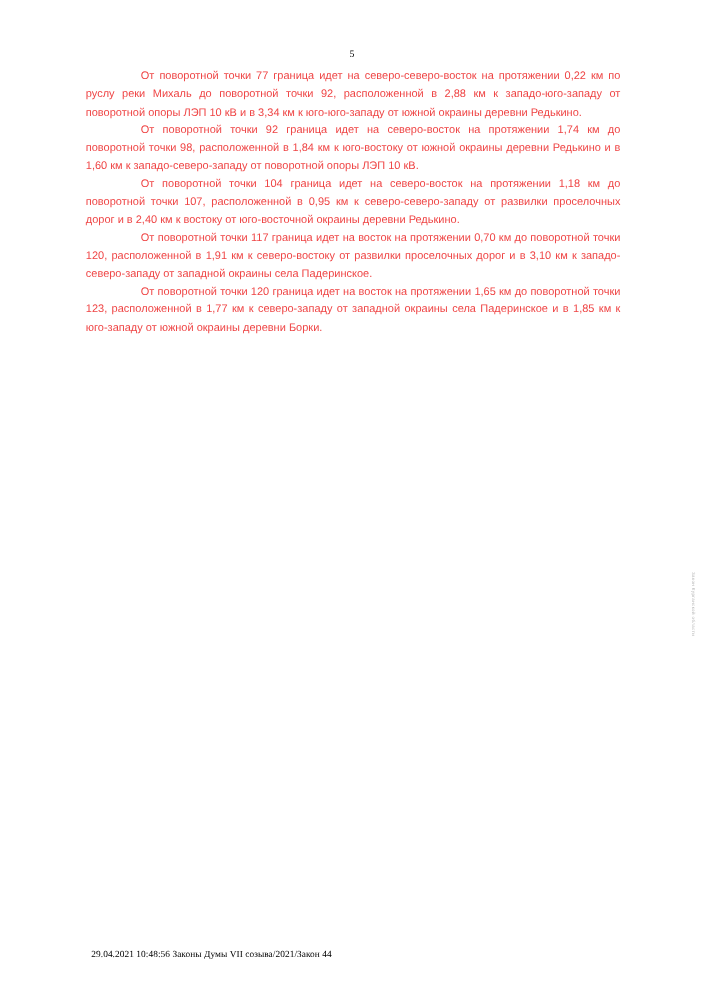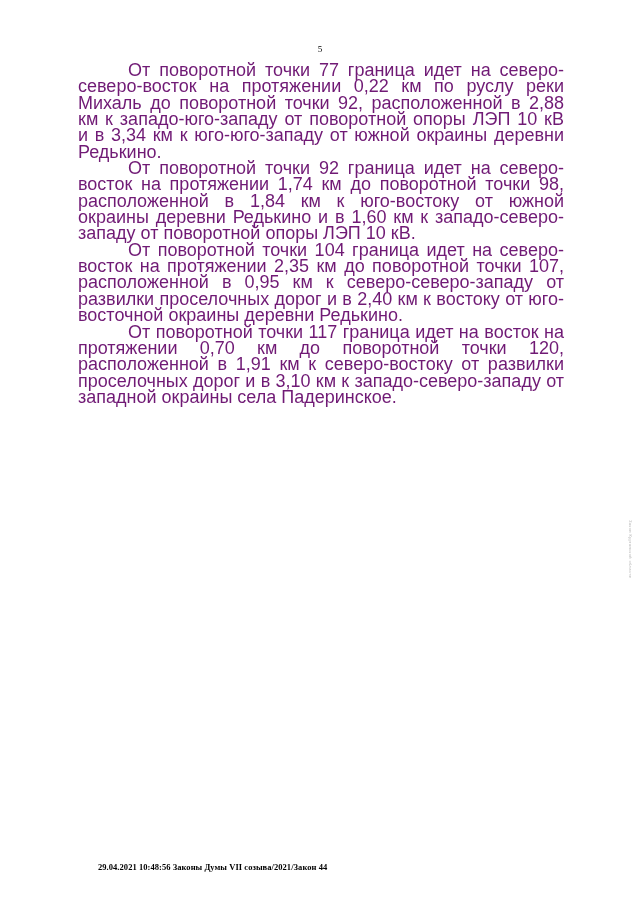--- a/index.html
+++ b/index.html
@@ -30,34 +30,33 @@
     position: absolute;
     top: 62px;
     left: 78px;
     width: 486px;
   }
   .para {
     margin: 0 0 0 0;
     text-indent: 50px;
     text-align: justify;
     font-family: "Liberation Sans", sans-serif;
-    font-size: 18px;
+    font-size: 10px;
     line-height: 16.35px;
-    color: #701a75;
+    color: #ef4444;
     hyphens: none;
   }
   .footer {
     position: absolute;
-    left: 98px;
+    left: 83px;
     top: 862px;
     font-family: "Liberation Serif", serif;
     font-size: 8.5px;
     color: #000000;
     letter-spacing: 0.05px;
-    font-weight: bold;
   }
   .side-mark {
     position: absolute;
     right: 7px;
     top: 520px;
     width: 10px;
     height: 250px;
     font-family: "Liberation Sans", sans-serif;
     font-size: 4px;
     color: #b8b8b8;
@@ -72,21 +71,22 @@
 </head>
 <body>
 
 <div class="page">
 
   <div class="page-number">5</div>
 
   <div class="content">
     <p class="para">От поворотной точки 77 граница идет на северо-северо-восток на протяжении 0,22 км по руслу реки Михаль до поворотной точки 92, расположенной в 2,88 км к западо-юго-западу от поворотной опоры ЛЭП 10 кВ и в 3,34 км к юго-юго-западу от южной окраины деревни Редькино.</p>
     <p class="para">От поворотной точки 92 граница идет на северо-восток на протяжении 1,74 км до поворотной точки 98, расположенной в 1,84 км к юго-востоку от южной окраины деревни Редькино и в 1,60 км к западо-северо-западу от поворотной опоры ЛЭП 10 кВ.</p>
-    <p class="para">От поворотной точки 104 граница идет на северо-восток на протяжении 2,35 км до поворотной точки 107, расположенной в 0,95 км к северо-северо-западу от развилки проселочных дорог и в 2,40 км к востоку от юго-восточной окраины деревни Редькино.</p>
+    <p class="para">От поворотной точки 104 граница идет на северо-восток на протяжении 1,18 км до поворотной точки 107, расположенной в 0,95 км к северо-северо-западу от развилки проселочных дорог и в 2,40 км к востоку от юго-восточной окраины деревни Редькино.</p>
     <p class="para">От поворотной точки 117 граница идет на восток на протяжении 0,70 км до поворотной точки 120, расположенной в 1,91 км к северо-востоку от развилки проселочных дорог и в 3,10 км к западо-северо-западу от западной окраины села Падеринское.</p>
+    <p class="para">От поворотной точки 120 граница идет на восток на протяжении 1,65 км до поворотной точки 123, расположенной в 1,77 км к северо-западу от западной окраины села Падеринское и в 1,85 км к юго-западу от южной окраины деревни Борки.</p>
   </div>
 
   <div class="footer">29.04.2021 10:48:56 Законы Думы VII созыва/2021/Закон 44</div>
 
   <div class="side-mark">Закон Курганской области</div>
 
 </div>
 
 </body></html>

